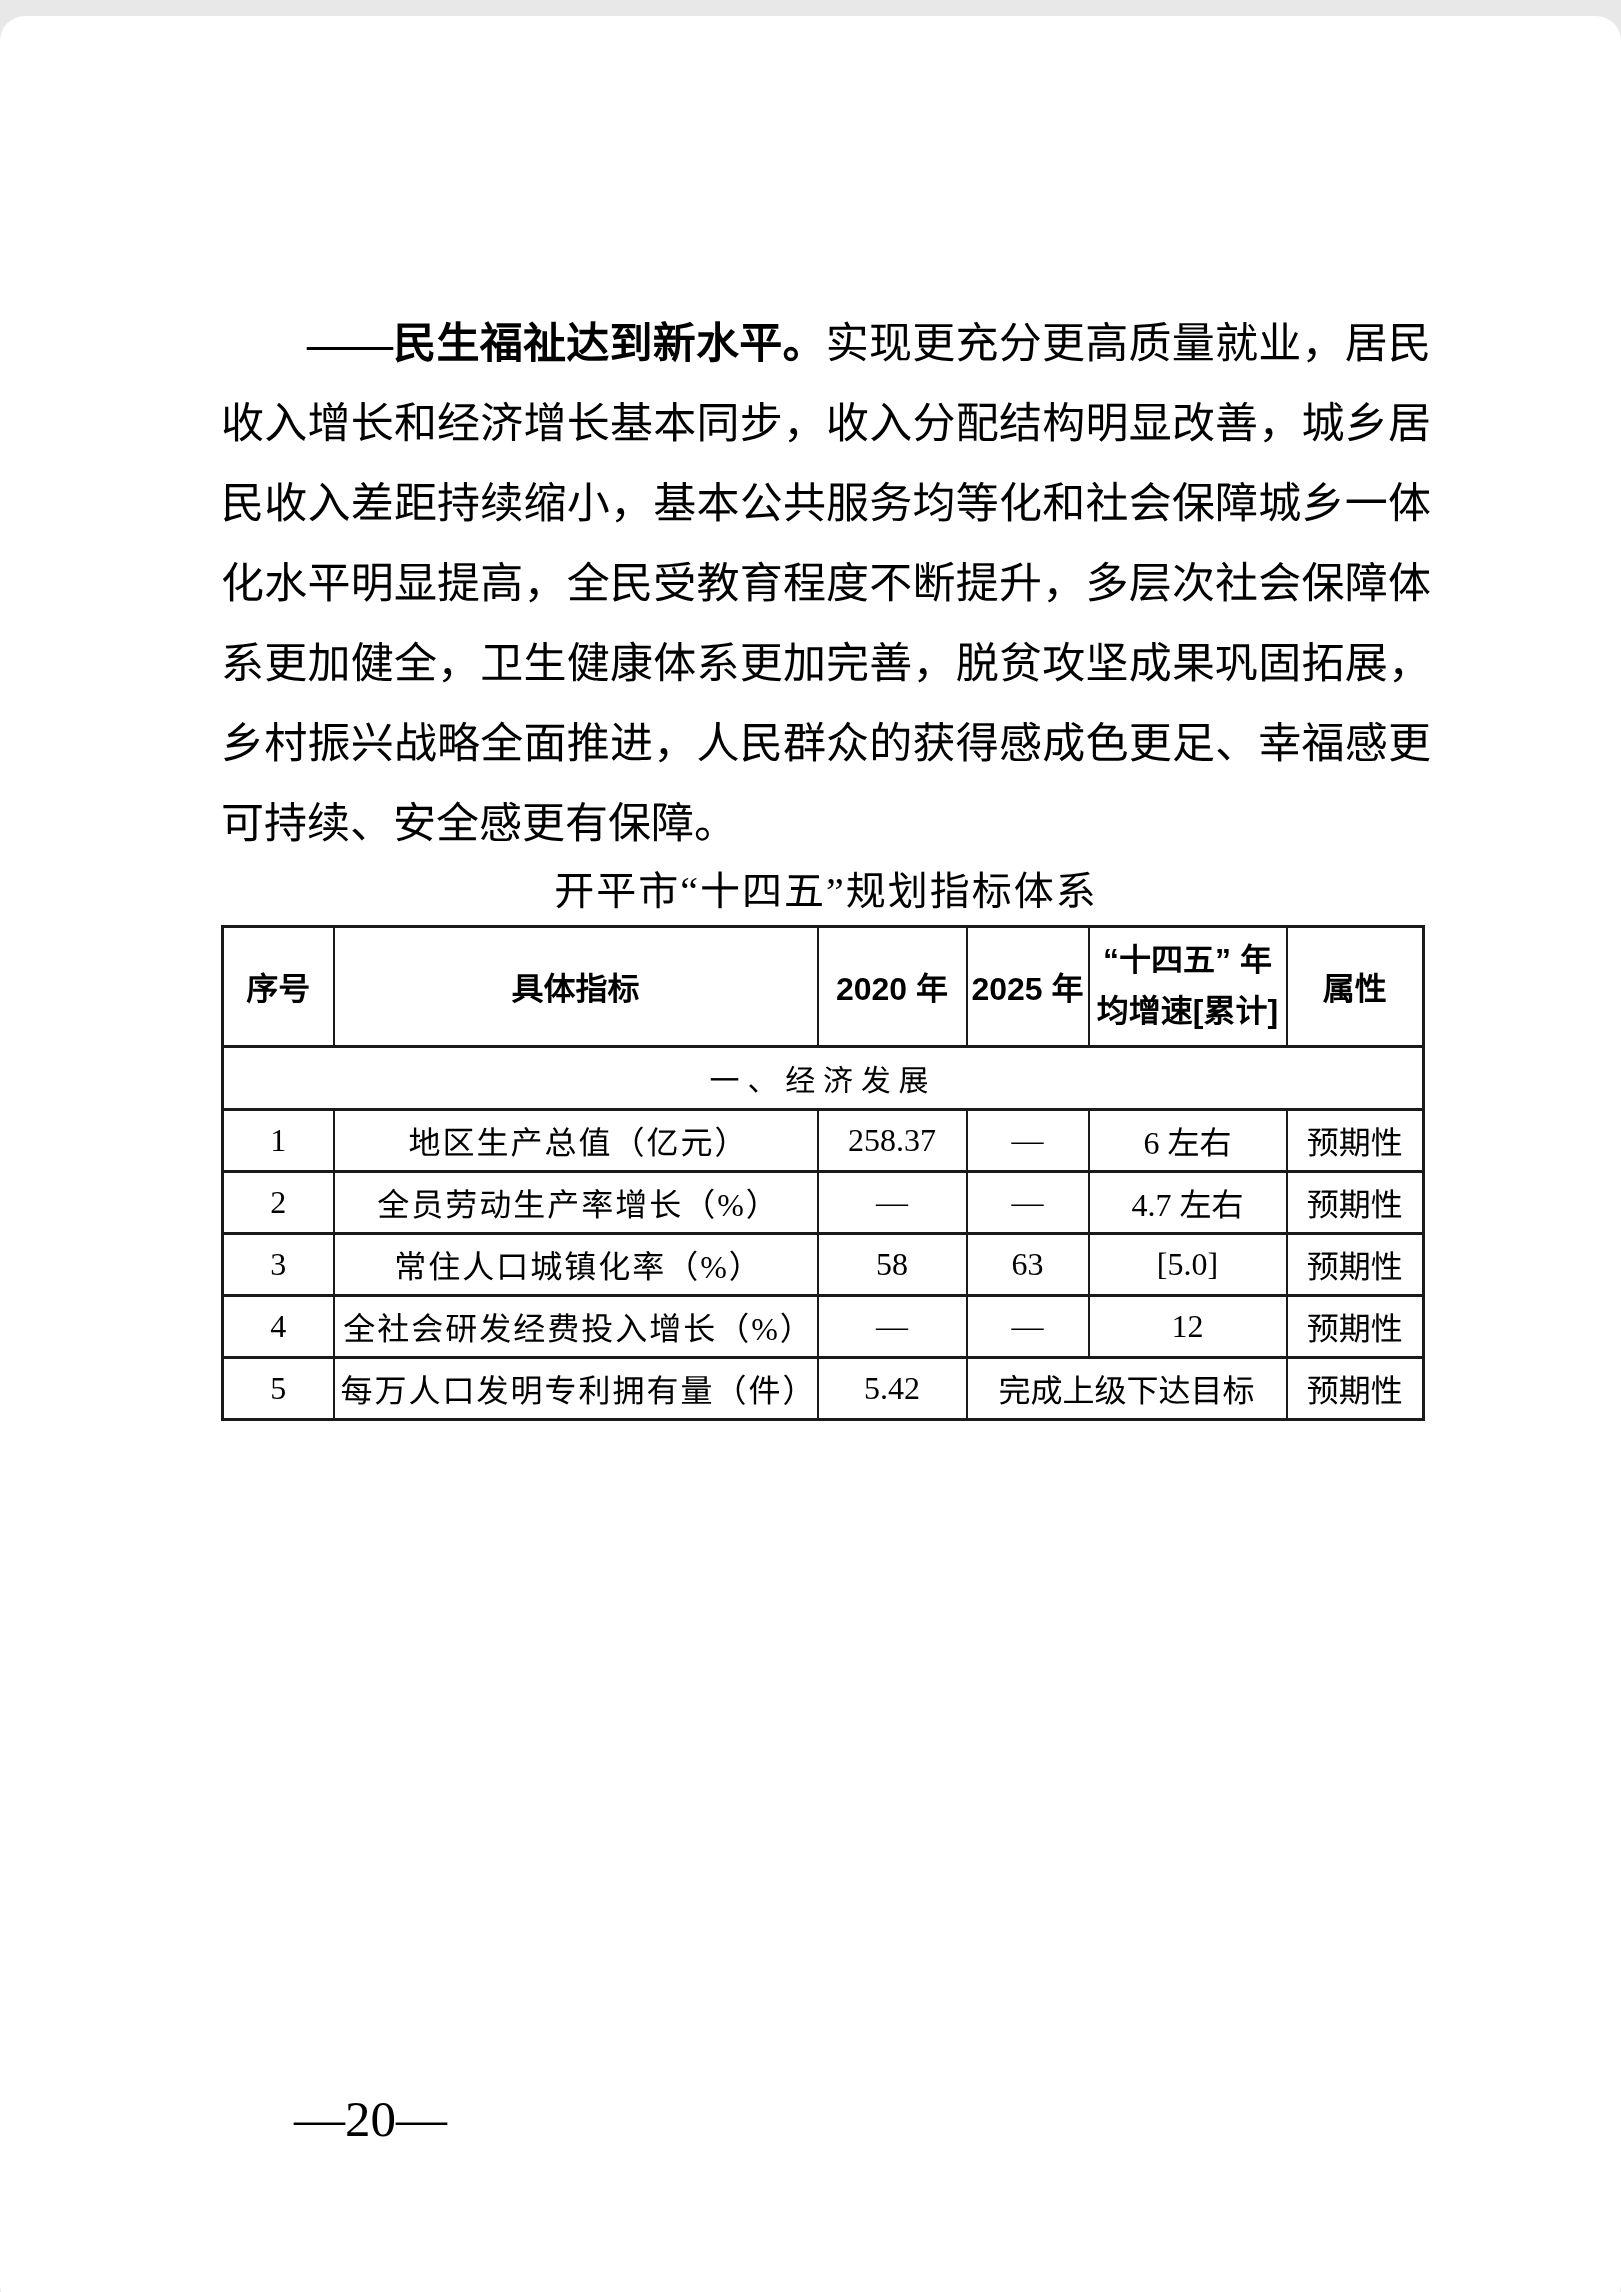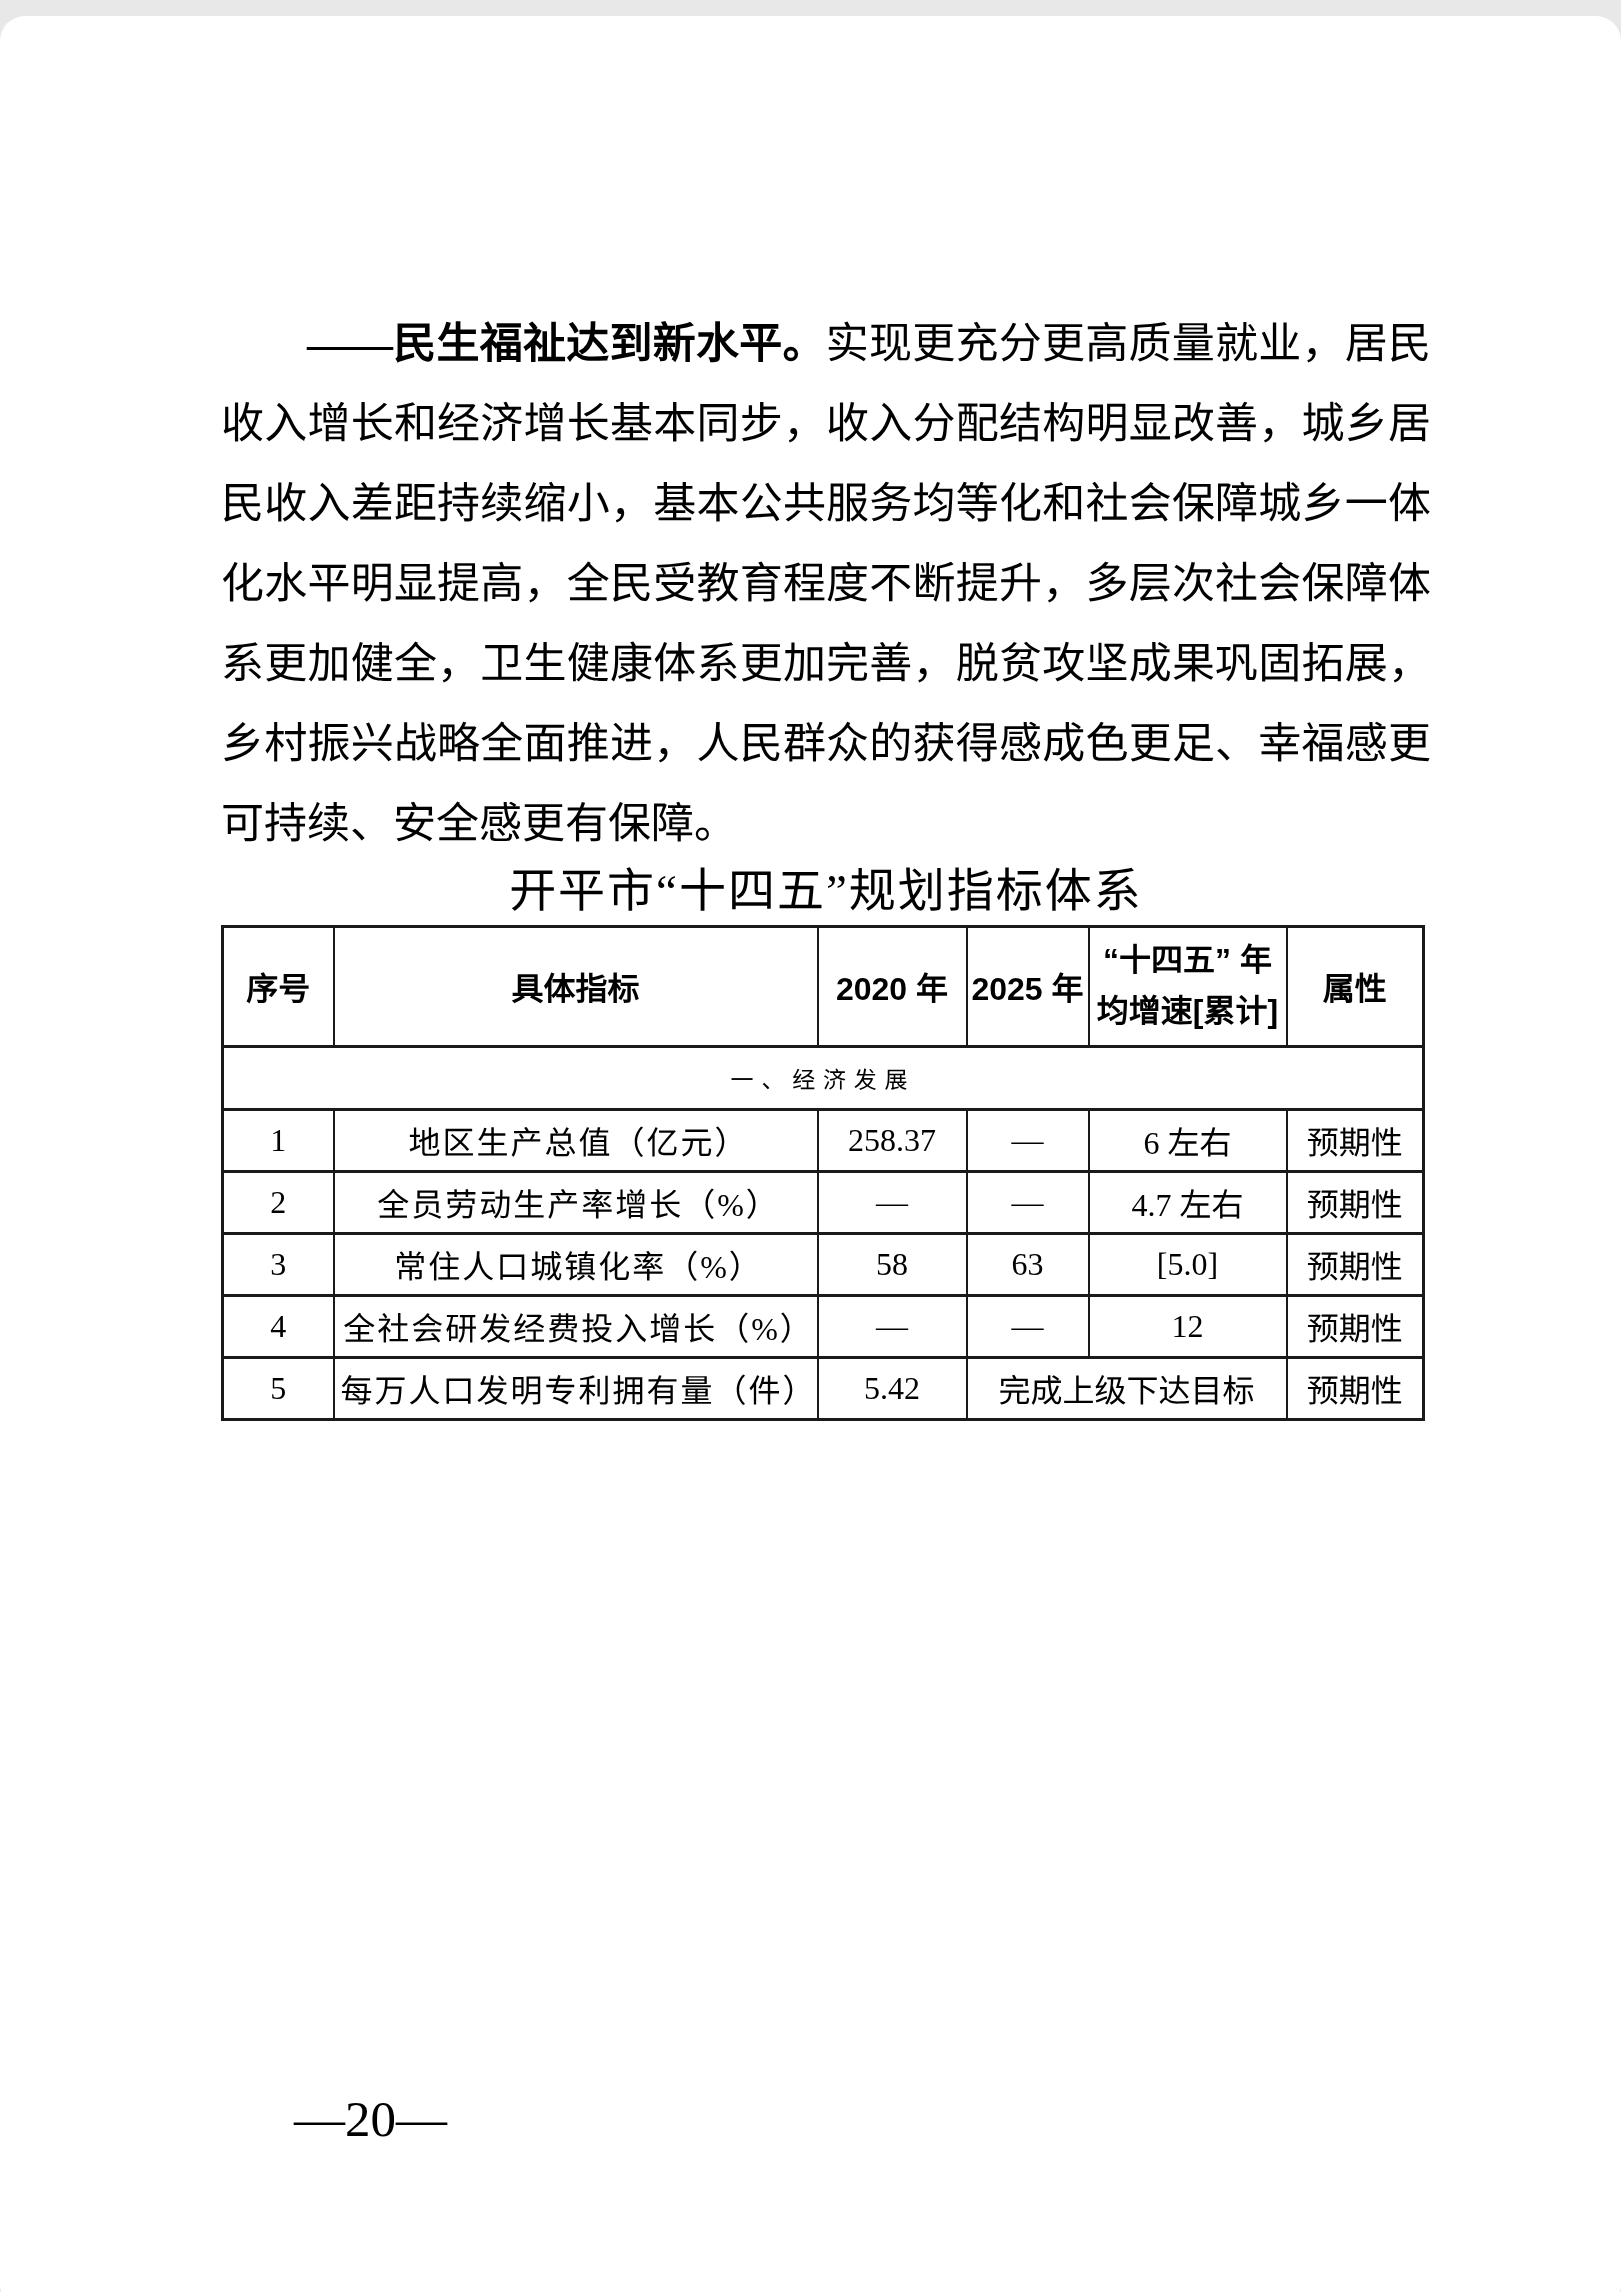--- a/index.html
+++ b/index.html
@@ -26,21 +26,21 @@
     text-indent:86px;
     word-break:break-all;
   }
   .lead { font-weight:bold; }
   .caption {
     font-size:43px;
     line-height:80px;
     text-indent:86px;
   }
   .table-title {
-    font-size:47px;
+    font-size:40px;
     line-height:51px;
     margin-top:2px;
     text-align:center;
     letter-spacing:2px;
   }
   table.indicator-table {
     width:1201px;
     margin-top:7.8px;
     border-collapse:collapse;
     table-layout:fixed;
@@ -59,21 +59,21 @@
   table.indicator-table { border:3.9px solid #1a1a1a; }
   thead th {
     font-family:"Liberation Sans","DejaVu Sans",sans-serif;
     font-weight:bold;
     height:120px;
     font-size:33px;
   }
   .growth-line { display:block; line-height:51px; }
   tr.section-row td {
     height:63px;
-    font-size:23px;
+    font-size:30px;
     letter-spacing:7.8px;
   }
   tr.data-row td { height:62px; }
   td.ind {
     text-align:left;
     padding-left:6px;
     letter-spacing:2px;
   }
   .page-number {
     position:absolute;

